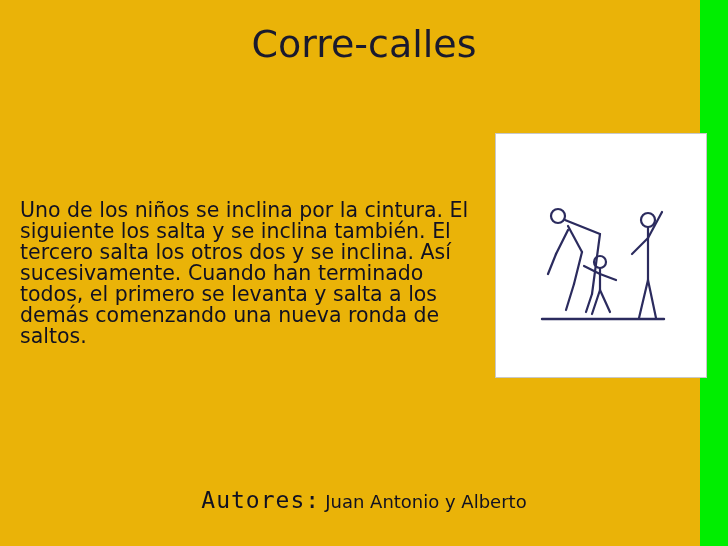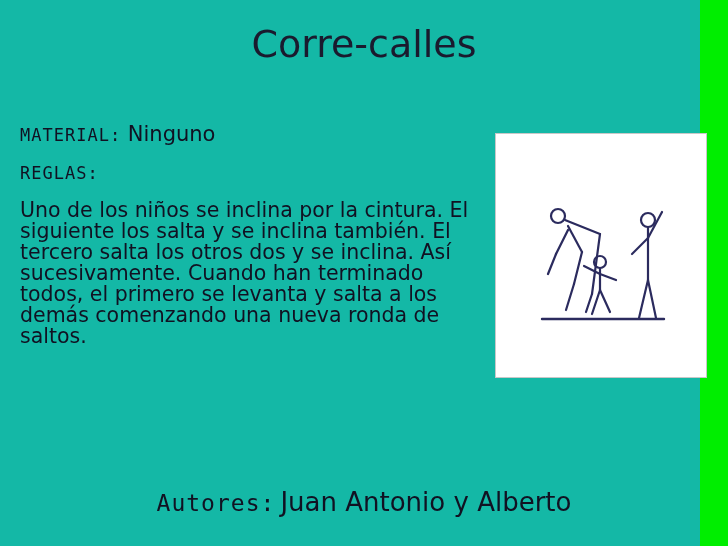--- a/index.html
+++ b/index.html
@@ -10,21 +10,21 @@
     width: 728px;
     height: 546px;
     background: #00ee00;
     font-family: "DejaVu Sans", sans-serif;
     overflow: hidden;
   }
   .slide {
     position: relative;
     width: 700px;
     height: 546px;
-    background: #14b8a6;
+    background: #eab308;
   }
   .title {
     position: absolute;
     left: 0;
     top: 22px;
     width: 728px;
     text-align: center;
     font-family: "DejaVu Sans", sans-serif;
     font-size: 38px;
     font-weight: normal;
@@ -86,41 +86,33 @@
     white-space: nowrap;
   }
   .authors-label {
     font-family: "DejaVu Sans Mono", monospace;
     font-size: 23px;
     letter-spacing: 1px;
     color: #111122;
   }
   .authors-value {
     font-family: "DejaVu Sans", sans-serif;
-    font-size: 26px;
+    font-size: 18px;
     color: #111122;
   }
 </style>
 </head>
 <body>
 
 <div class="slide">
 
   <div class="title">Corre-calles</div>
 
 
-  <div class="meta-line" id="material-line">
-    <span class="meta-label">MATERIAL:</span>
-    <span class="meta-value">Ninguno</span>
-  </div>
 
-  <div class="meta-line" id="reglas-line">
-    <span class="meta-label">REGLAS:</span>
-    <span class="meta-value"></span>
-  </div>
 
   <div class="body-text">Uno de los niños se inclina por la cintura. El siguiente los salta y se inclina también. El tercero salta los otros dos y se inclina. Así sucesivamente. Cuando han terminado todos, el primero se levanta y salta a los demás comenzando una nueva ronda de saltos.</div>
 
   <div class="photo-frame">
     <svg width="210" height="243" viewBox="0 0 210 243">
       <g stroke="#2b2b5e" stroke-width="2.2" fill="none" stroke-linecap="round">
 
         <line x1="46" y1="185" x2="168" y2="185" stroke-width="2.4"></line>
 
         <circle cx="62" cy="82" r="7"></circle>

